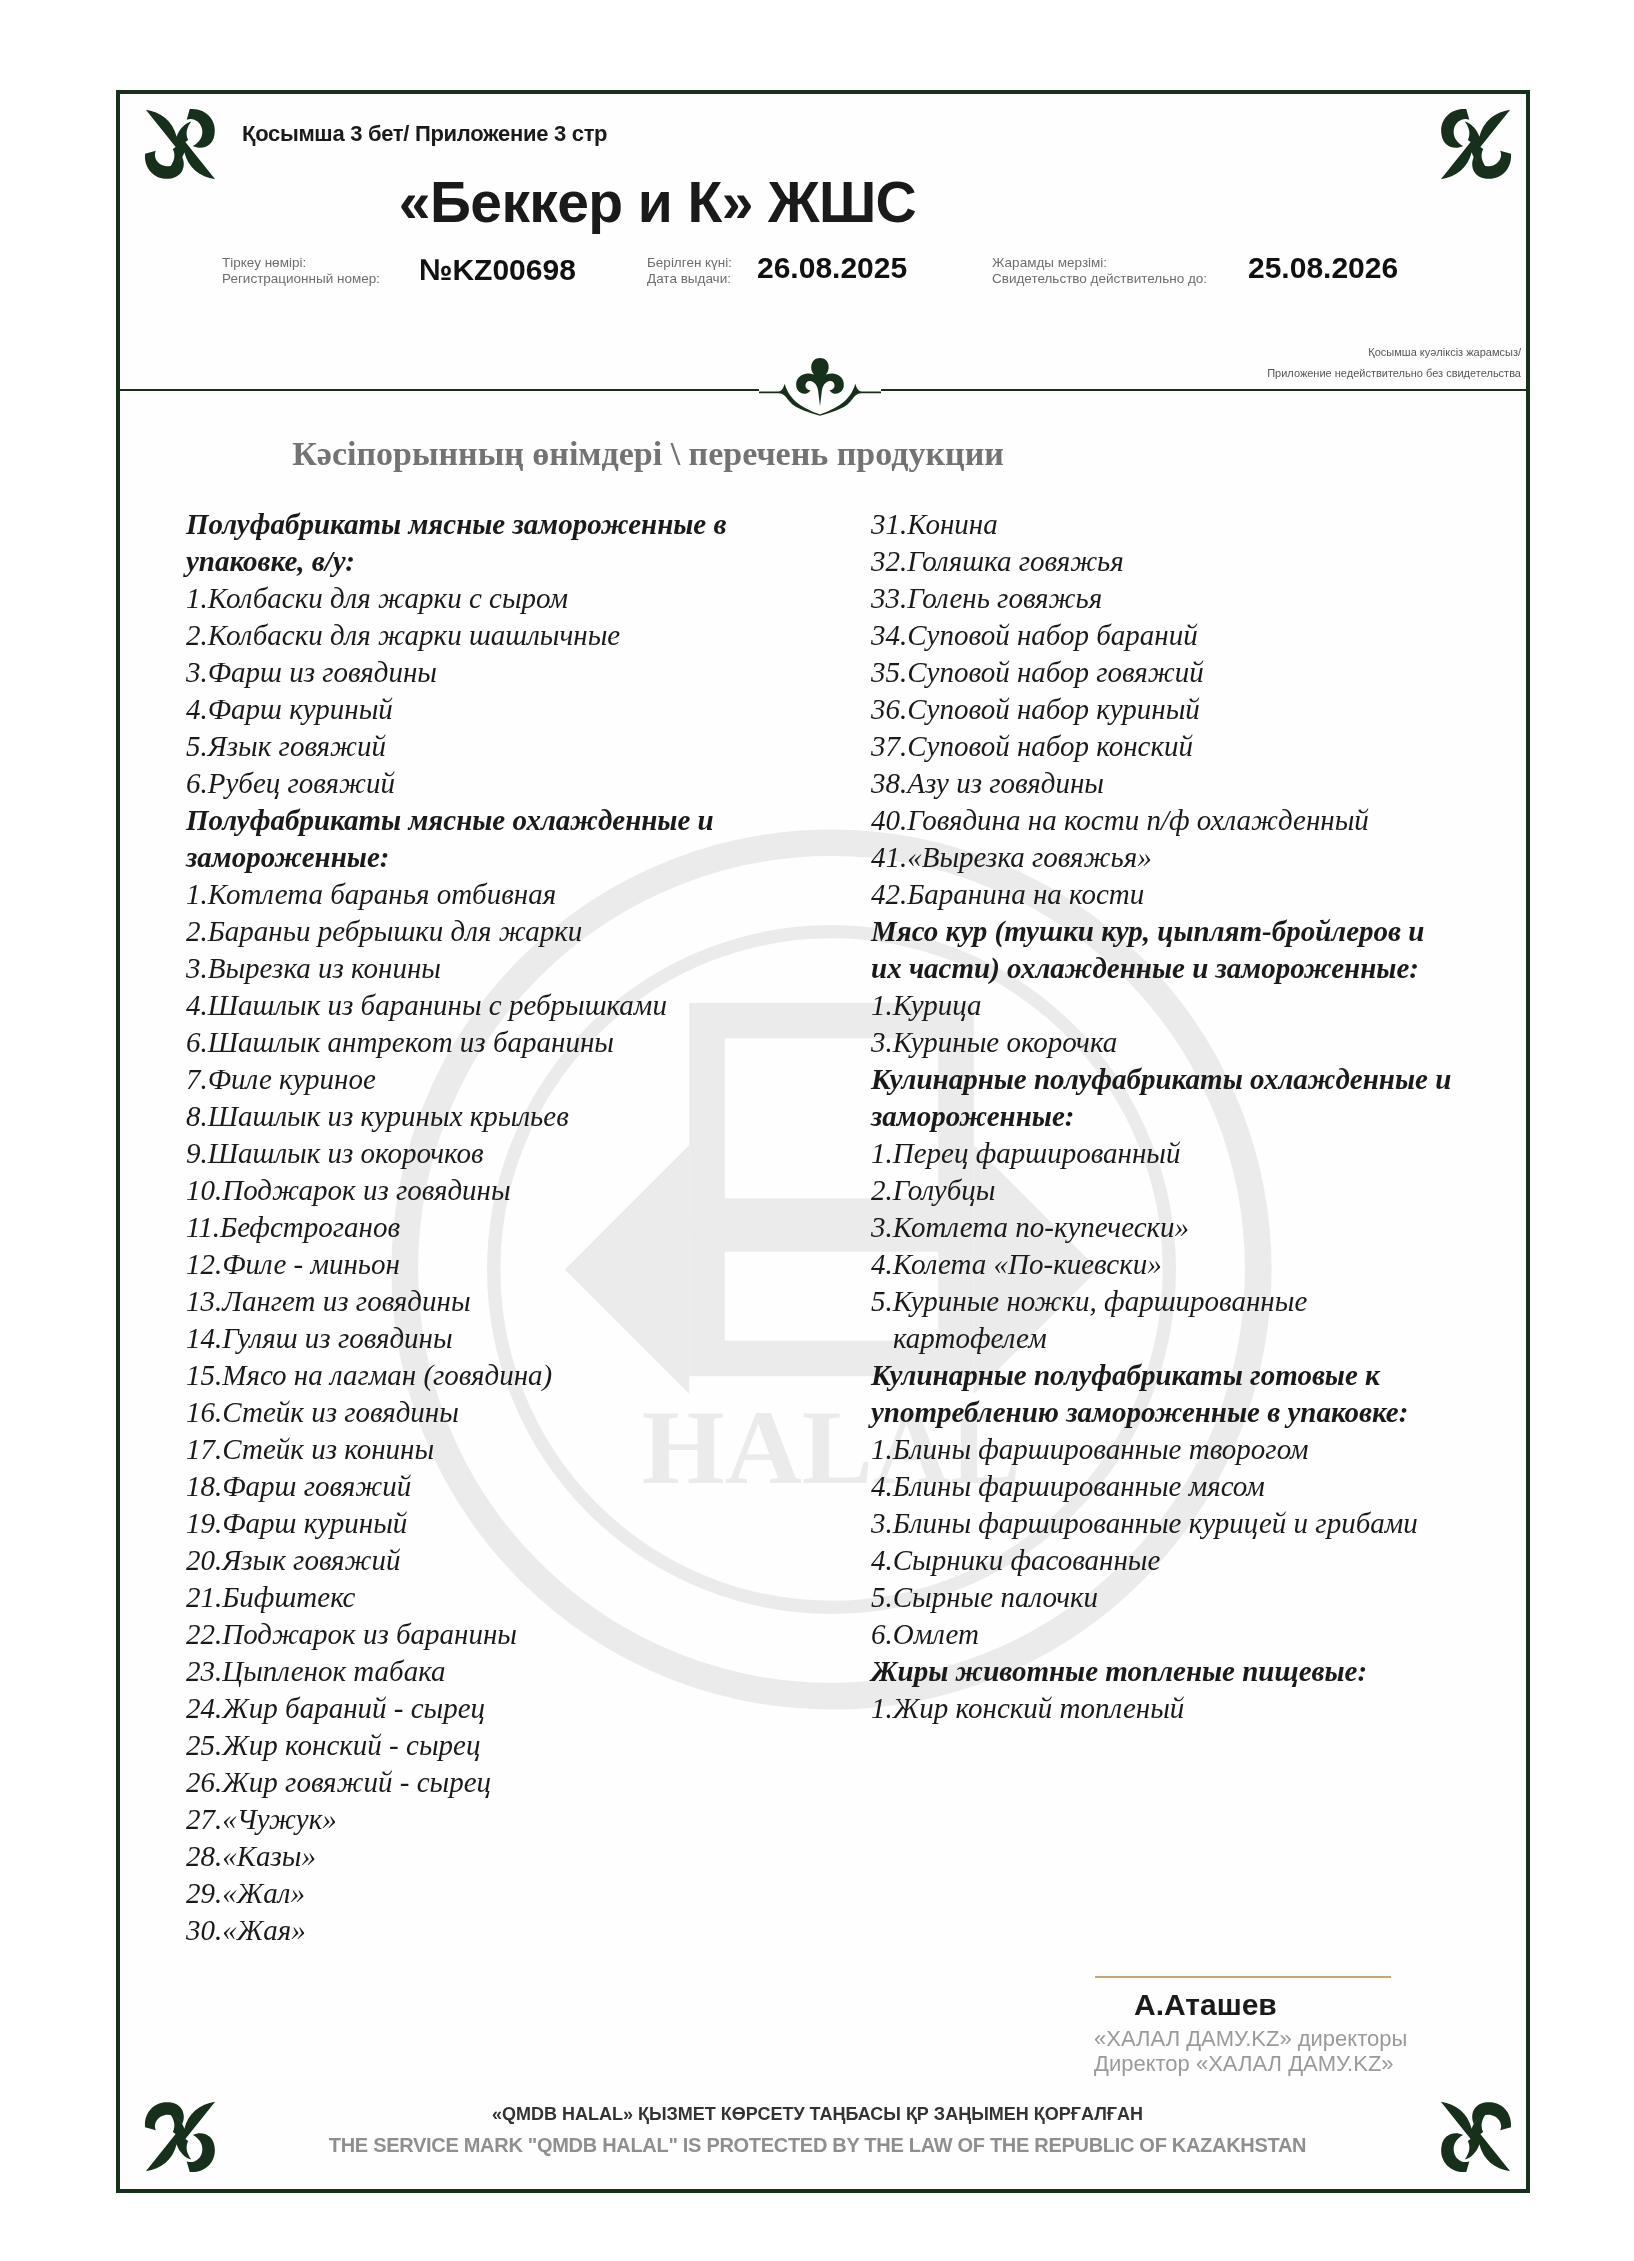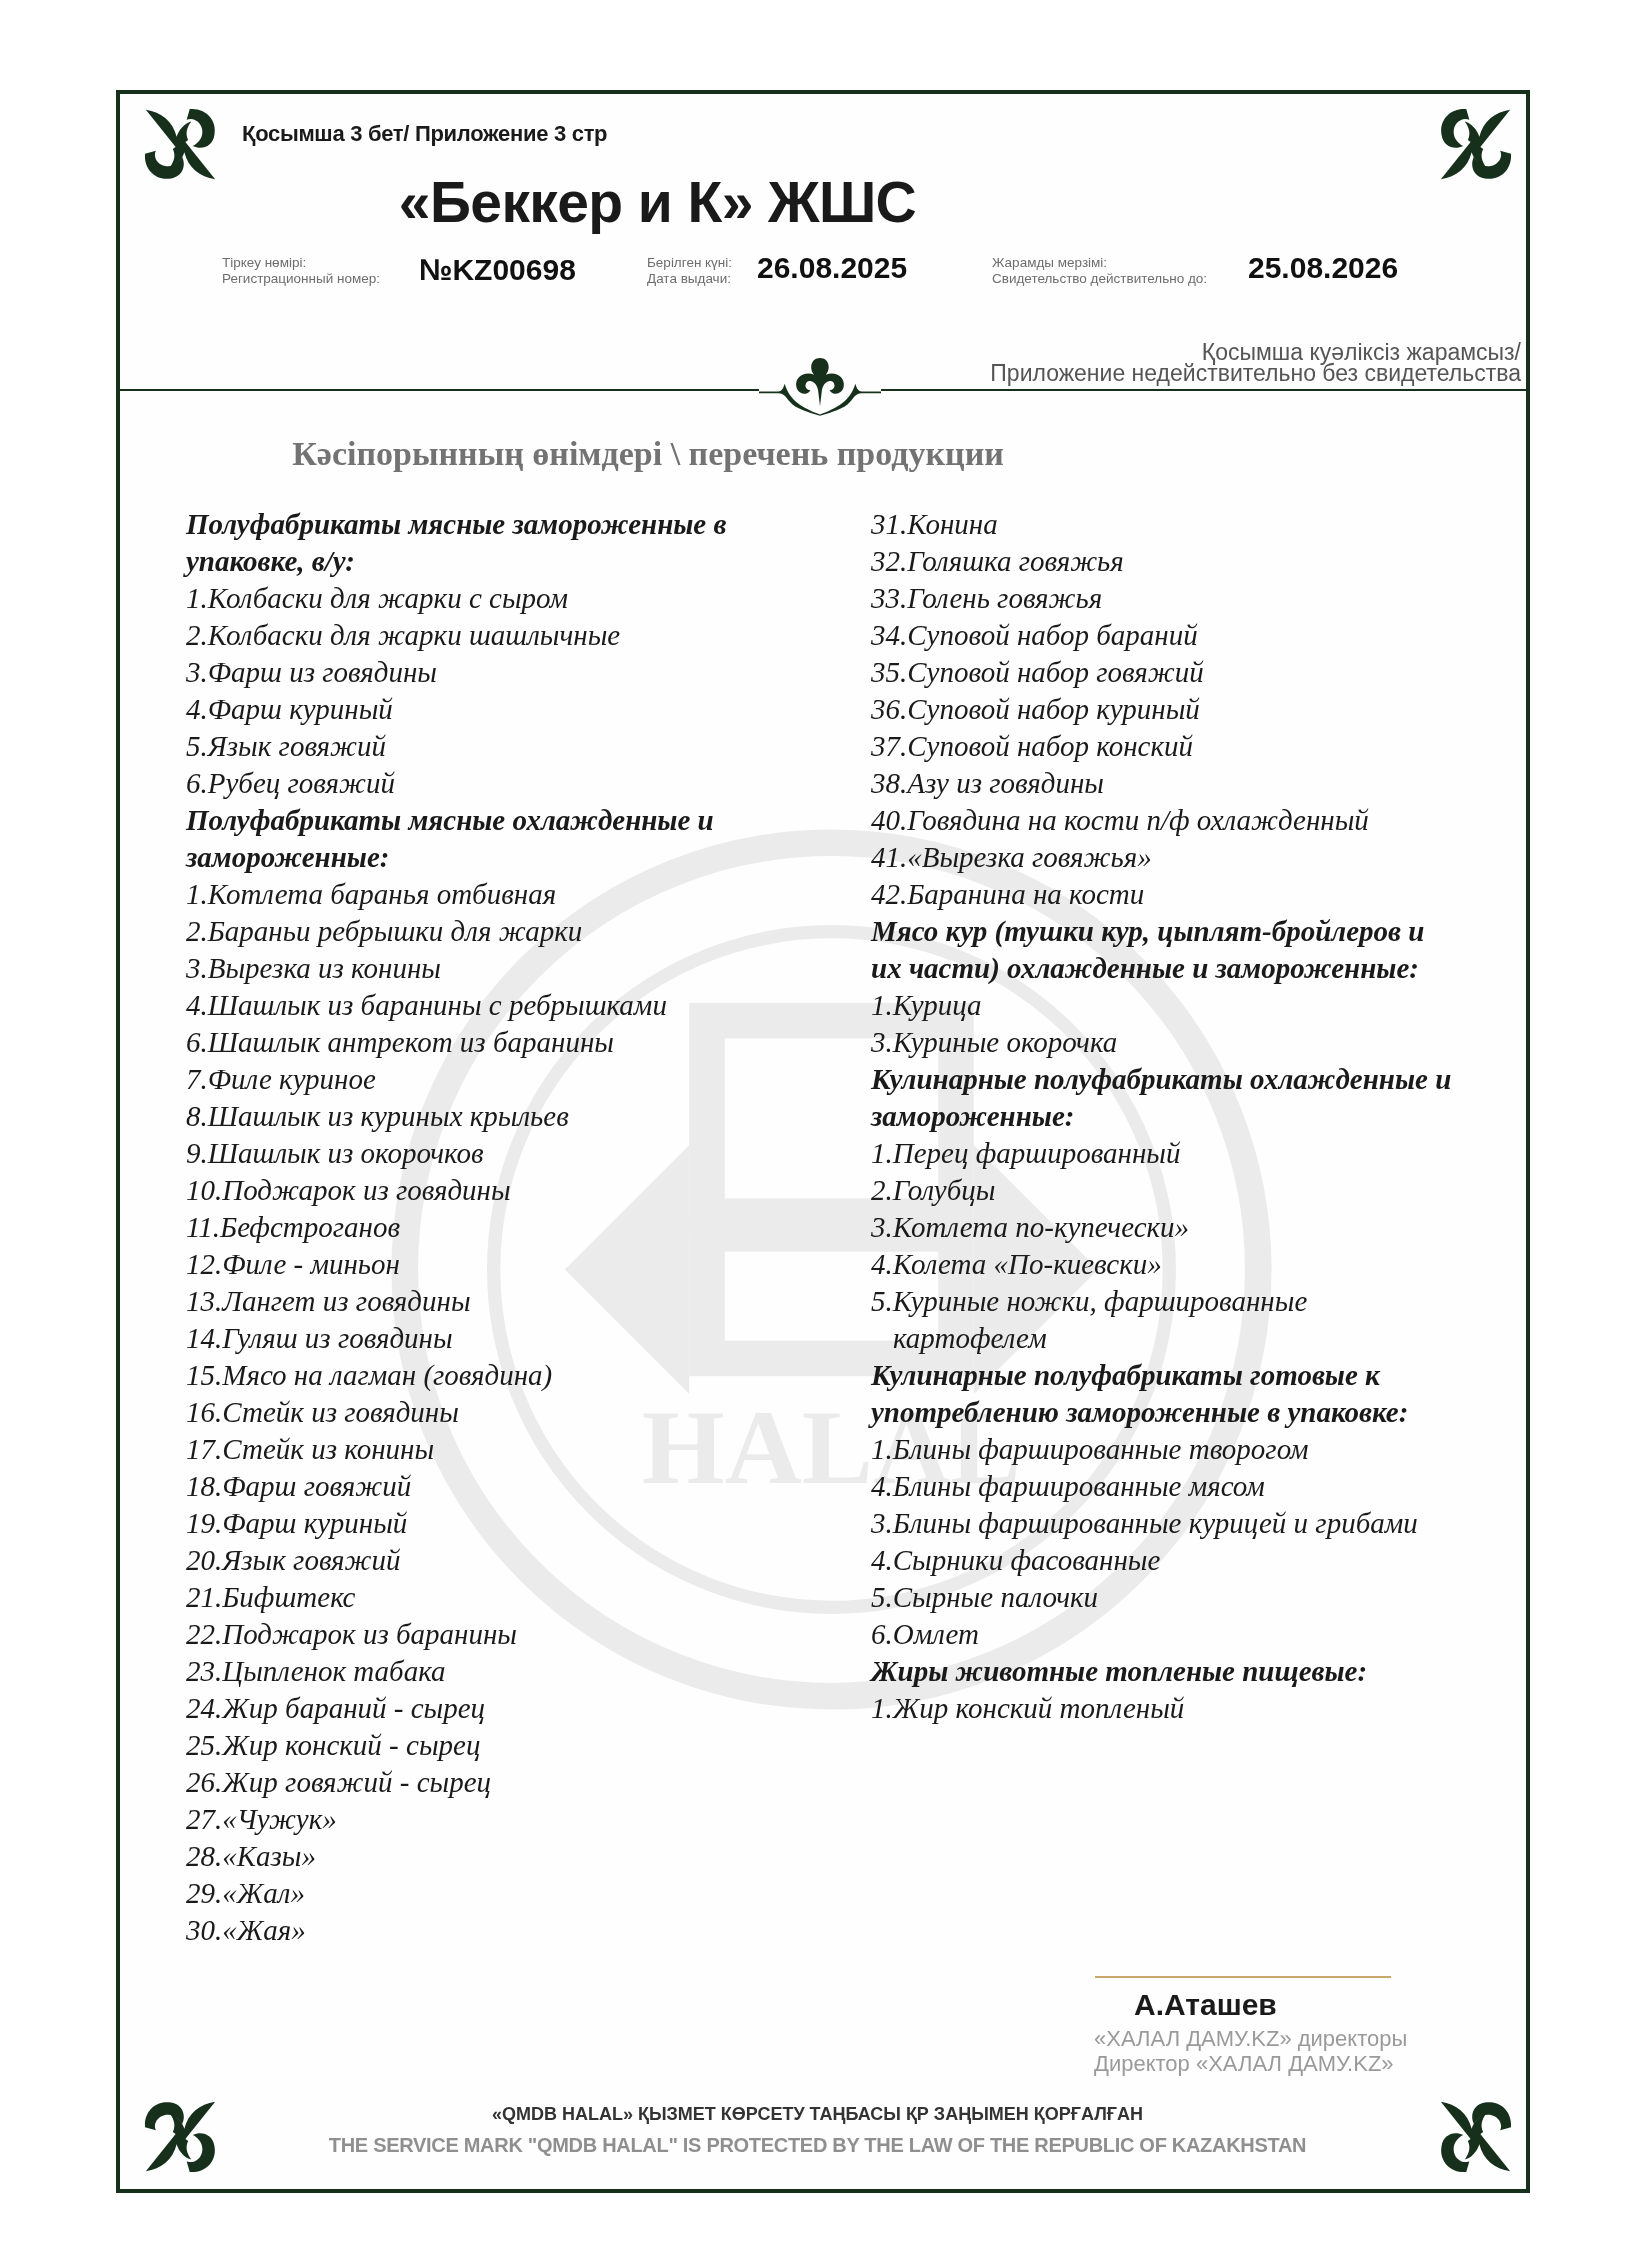--- a/index.html
+++ b/index.html
@@ -11,21 +11,21 @@
   .c-tr { left: 1437px; top: 106px; transform: scaleX(-1); }
   .c-bl { left: 142px; top: 2098px; transform: scaleY(-1); }
   .c-br { left: 1437px; top: 2098px; transform: scale(-1,-1); }
 
   .appendix { position: absolute; left: 242px; top: 121px; font-size: 22px; font-weight: bold; color: #1a1a1a; letter-spacing: -0.3px; }
   .company { position: absolute; left: 0; width: 1315px; top: 169px; text-align: center; font-size: 57px; font-weight: bold; color: #1a1a1a; letter-spacing: -0.6px; }
 
   .meta-label { position: absolute; font-size: 13.5px; color: #6d6d6d; line-height: 15.5px; }
   .meta-value { position: absolute; font-size: 30px; font-weight: bold; color: #111; }
 
-  .note { position: absolute; right: 114px; top: 342px; text-align: right; font-size: 23px; color: #555; line-height: 21px; }
+  .note { position: absolute; right: 114px; top: 342px; text-align: right; font-size: 11px; color: #555; line-height: 21px; }
   .divider-line { position: absolute; left: 116px; top: 389px; width: 1414px; height: 1.9px; background: #17301c; }
   .center-orn { position: absolute; left: 759px; top: 345px; width: 122px; height: 71px; }
 
   .list-title { position: absolute; left: 0; width: 1296px; top: 435px; text-align: center; font-family: "Liberation Serif", serif; font-weight: bold; font-size: 34px; color: #737373; }
 
   .col { position: absolute; top: 506px; font-family: "Liberation Serif", serif; font-style: italic; font-size: 29px; line-height: 37px; color: #1a1a1a; }
   .col-left { left: 186px; width: 632px; }
   .col-right { left: 871px; width: 677px; }
   .col .heading { font-weight: bold; }
   .col .item { font-weight: normal; }

